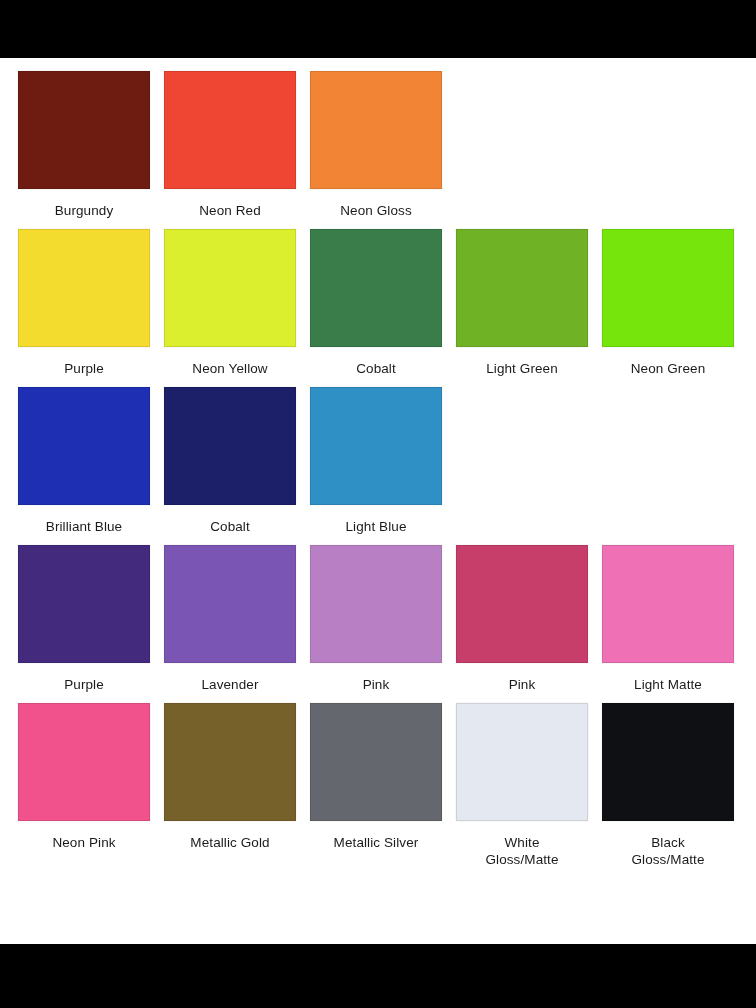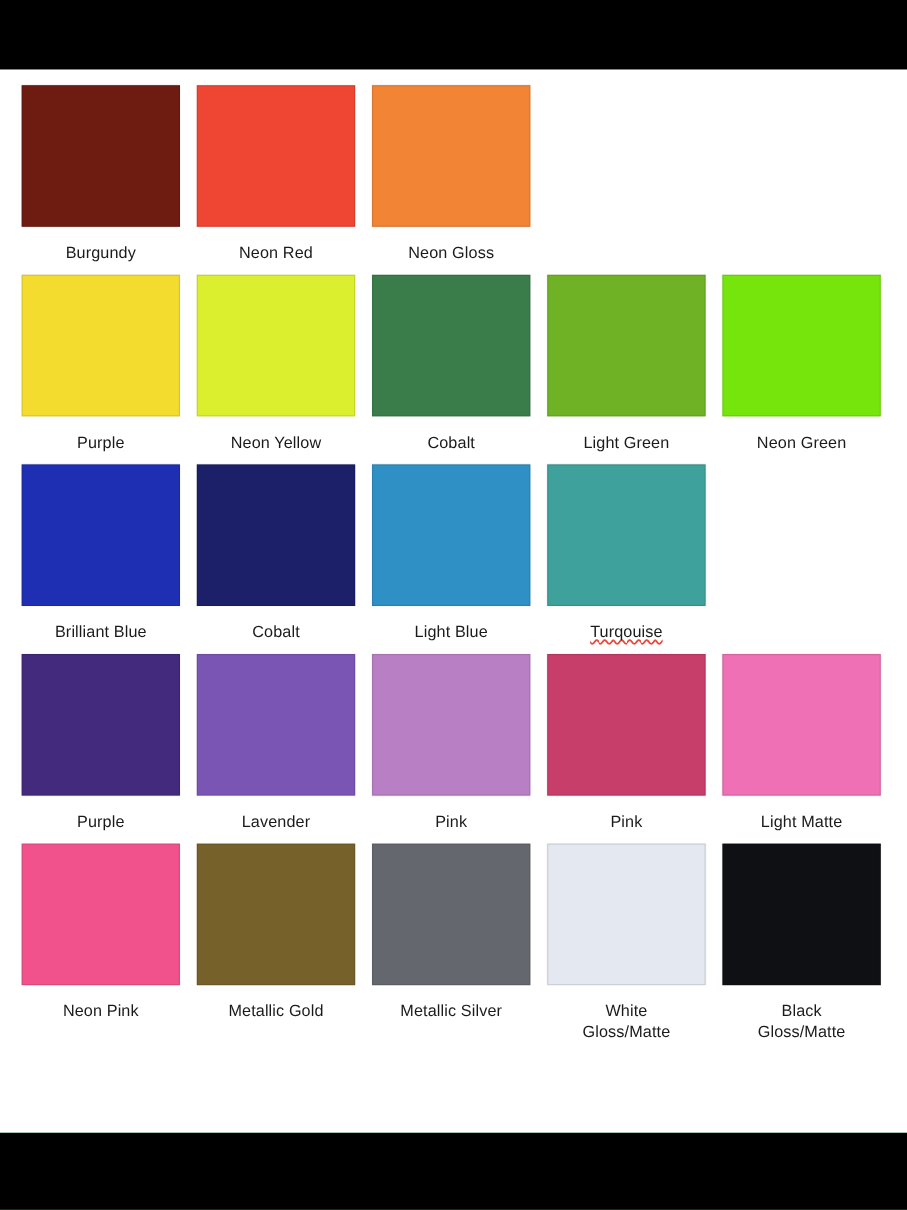--- a/index.html
+++ b/index.html
@@ -132,24 +132,20 @@
             <div class="swatch-label">Brilliant Blue</div>
           </div>
           <div class="swatch-cell">
             <div class="swatch-chip" style="background: rgb(27, 32, 105);"></div>
             <div class="swatch-label">Cobalt</div>
           </div>
           <div class="swatch-cell">
             <div class="swatch-chip" style="background: rgb(47, 144, 198);"></div>
             <div class="swatch-label">Light Blue</div>
           </div>
-          <div class="swatch-cell">
-            <div class="swatch-chip" style="background: rgb(63, 161, 155);"></div>
-            <div class="swatch-label misspelled">Turqouise</div>
-          </div>
         </div>
         <div class="swatch-row">
           <div class="swatch-cell">
             <div class="swatch-chip" style="background: rgb(67, 42, 124);"></div>
             <div class="swatch-label">Purple</div>
           </div>
           <div class="swatch-cell">
             <div class="swatch-chip" style="background: rgb(123, 85, 180);"></div>
             <div class="swatch-label">Lavender</div>
           </div>

